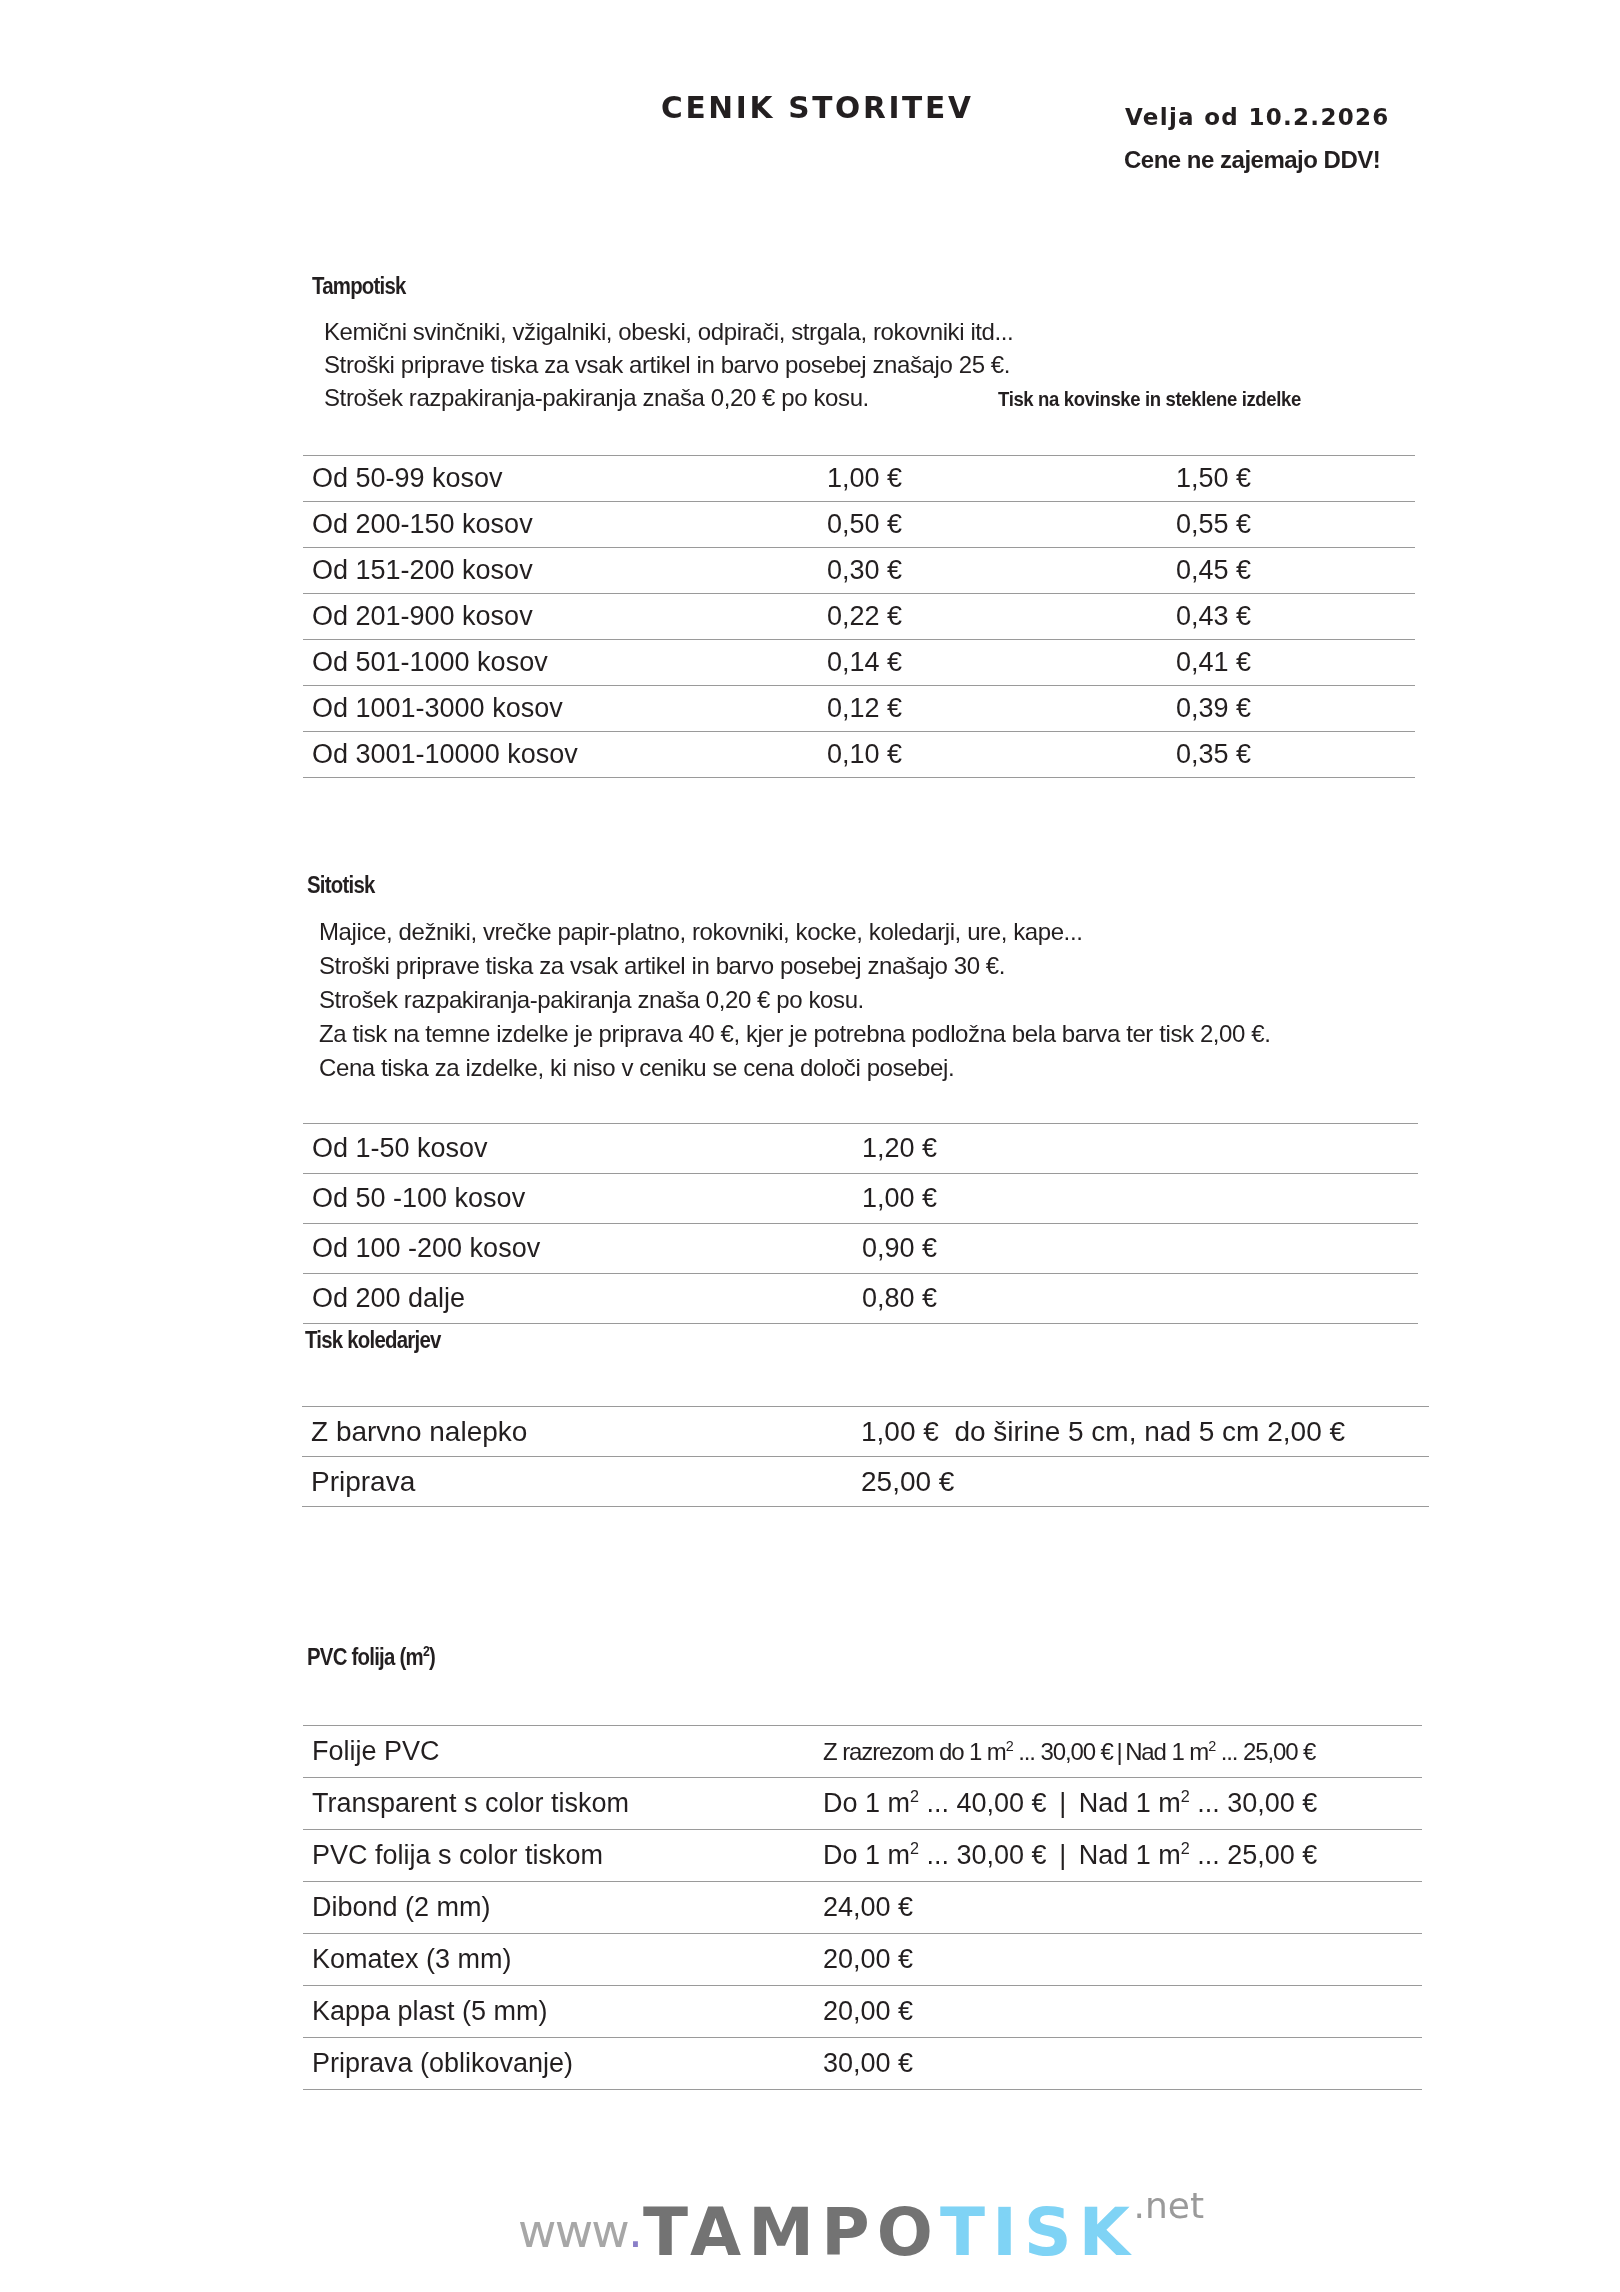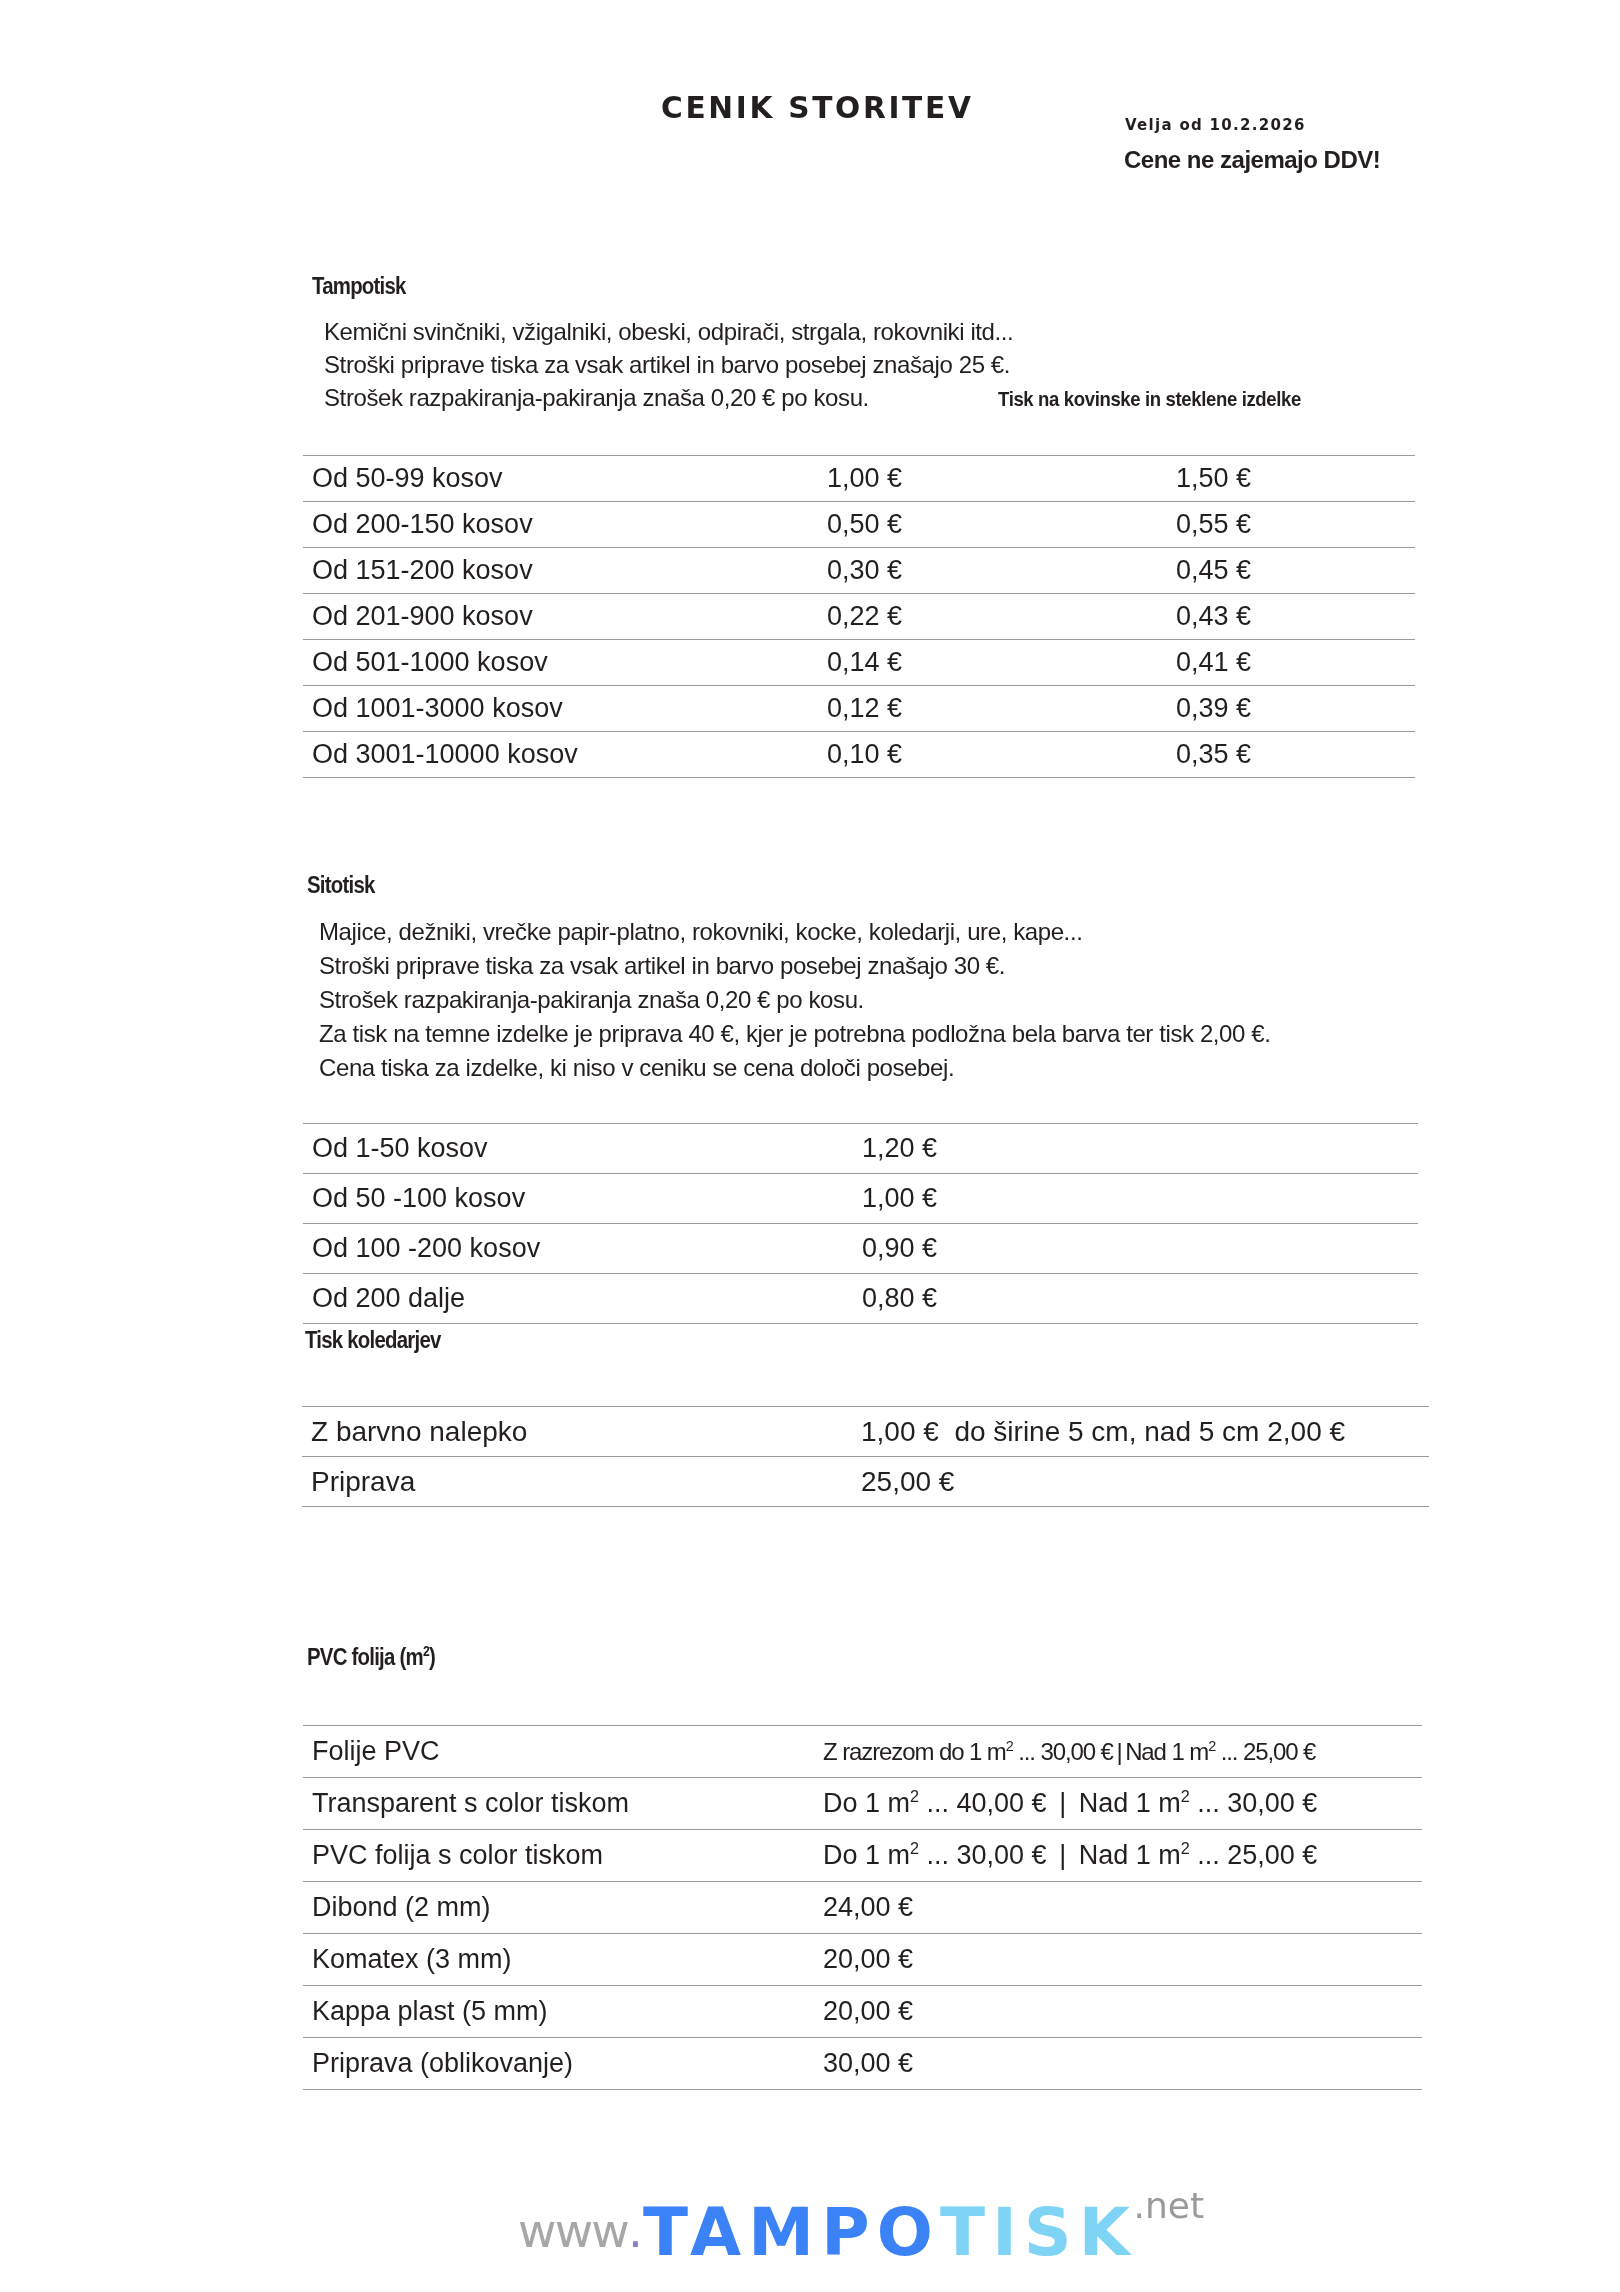--- a/index.html
+++ b/index.html
@@ -6,21 +6,21 @@
   body {
     width: 1620px; height: 2293px; position: relative; overflow: hidden;
     font-family: "Liberation Sans", sans-serif; color: #231f20;
   }
   .abs { position: absolute; }
   .title {
     left: 661px; top: 91px; font-size: 29.6px; font-weight: bold; letter-spacing: 2.7px;
     font-family: "DejaVu Sans", sans-serif;
   }
   .valid {
-    left: 1125px; top: 116px; font-size: 15px; font-weight: bold; letter-spacing: 1.3px;
+    left: 1125px; top: 104px; font-size: 23px; font-weight: bold; letter-spacing: 1.3px;
     font-family: "DejaVu Sans", sans-serif;
   }
   .vat {
     left: 1124px; top: 146px; font-size: 24px; font-weight: bold; letter-spacing: -0.5px;
   }
   .sec-head {
     font-size: 24px; font-weight: bold; letter-spacing: -0.9px;
     font-family: "Liberation Sans Narrow", "Liberation Sans", sans-serif;
     transform: scaleX(0.85); transform-origin: left;
   }
@@ -55,21 +55,21 @@
   #t-pvc td.c2.narrow { font-size: 24px; letter-spacing: -1.1px; }
   sup { font-size: 60%; line-height: 0; }
   .sep { display: inline-block; margin: 0 12.5px; }
   .sep.tight { margin: 0 3.6px; }
   .logo {
     left: 518px; top: 2192px; height: 81px; display: flex; align-items: center;
     font-family: "DejaVu Sans", sans-serif;
   }
   .logo .www { font-size: 47px; color: #a7a7a7; letter-spacing: -1.8px; font-weight: normal; margin-bottom: 3.6px;}
   .logo .dot { font-size: 47px; color: #8a7fc8; margin-bottom: 3.6px; }
-  .logo .tampo { font-size: 66px; color: #3b82f6; font-weight: bold; letter-spacing: 7.2px; line-height: 1; }
+  .logo .tampo { font-size: 66px; color: #737373; font-weight: bold; letter-spacing: 7.2px; line-height: 1; }
   .logo .tisk { font-size: 66px; color: #7fd3f5; font-weight: bold; letter-spacing: 7.2px; line-height: 1; }
   .logo .net { font-size: 36px; color: #9a9a9a; align-self: flex-start; margin-top: -7.2px; margin-left: -3.6px; }
 </style>
 </head>
 <body>
 
 <div class="abs title">CENIK STORITEV</div>
 <div class="abs valid">Velja od 10.2.2026</div>
 <div class="abs vat">Cene ne zajemajo DDV!</div>
 

